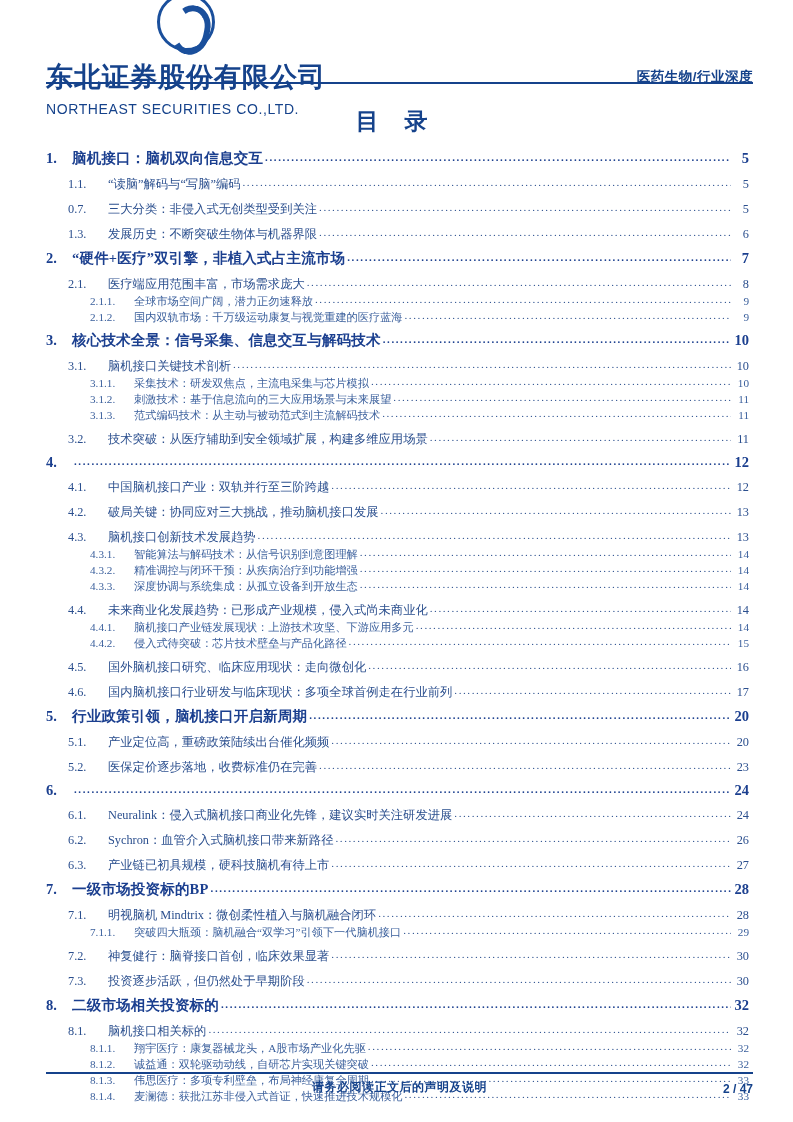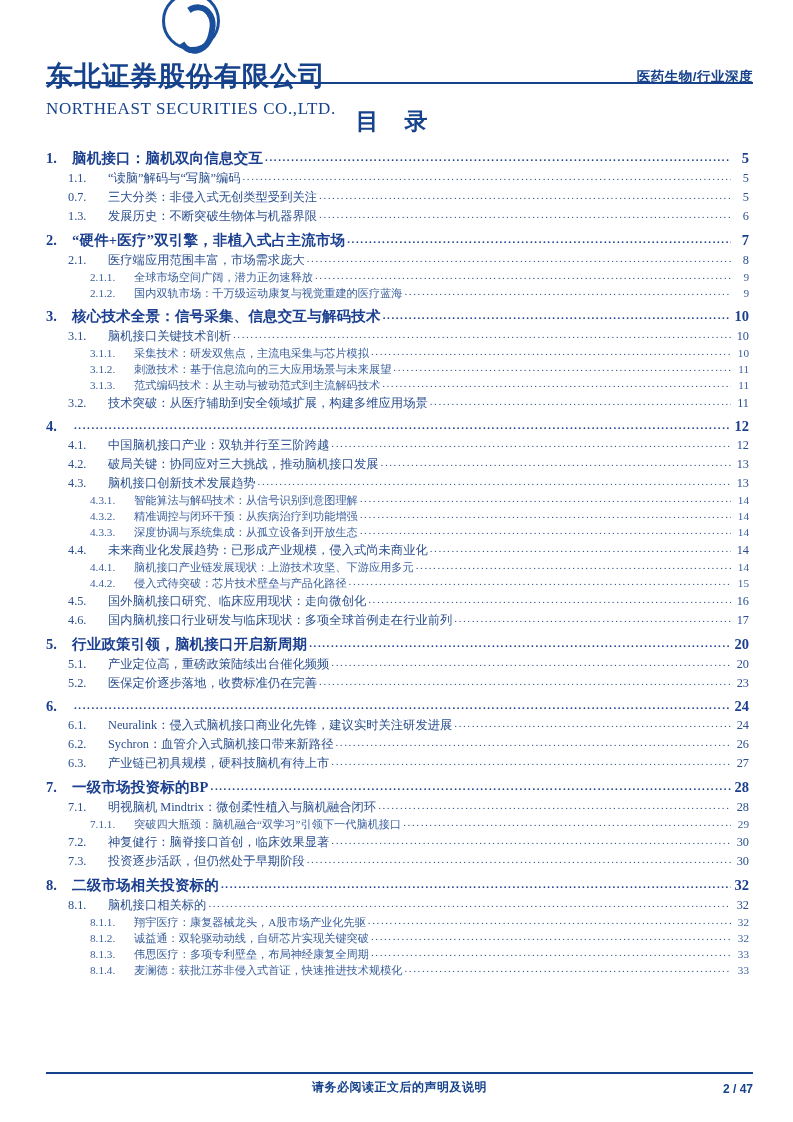--- a/index.html
+++ b/index.html
@@ -56,22 +56,22 @@
   }
   .logo-text { line-height: 1.05; }
   .logo-cn {
     font-family: "Liberation Serif", "DejaVu Serif", serif;
     font-size: 27px;
     font-weight: bold;
     letter-spacing: 1px;
     color: #15428b;
   }
   .logo-en {
-    font-family: Liberation Serif, serif;
-    font-size: 17px;
+    font-family: Liberation Sans, sans-serif;
+    font-size: 14px;
     letter-spacing: 0.6px;
     color: #15428b;
     margin-top: 10px;
   }
   .header-right {
     margin-left: auto;
     align-self: flex-end;
     padding-bottom: 6px;
     font-family: "Liberation Sans", sans-serif;
     font-size: 13.5px;
@@ -139,21 +139,21 @@
     margin-bottom: 1px;
   }
   .lvl1 .num { width: 26px; }
   .lvl1 .page-no { width: 16px; }
   .lvl1 .dots { color: #1b3f8f; }
 
   
   .lvl2 {
     color: #2b4f8e;
     font-size: 12.3px;
-    margin-top: 2px;
+    margin-top: 8px;
     padding-left: 22px;
   }
   .lvl2 .num { width: 40px; }
   .lvl2 .page-no { width: 16px; }
 
   
   .lvl3 {
     color: #3a5f9c;
     font-size: 11.2px;
     margin-top: 1px;

